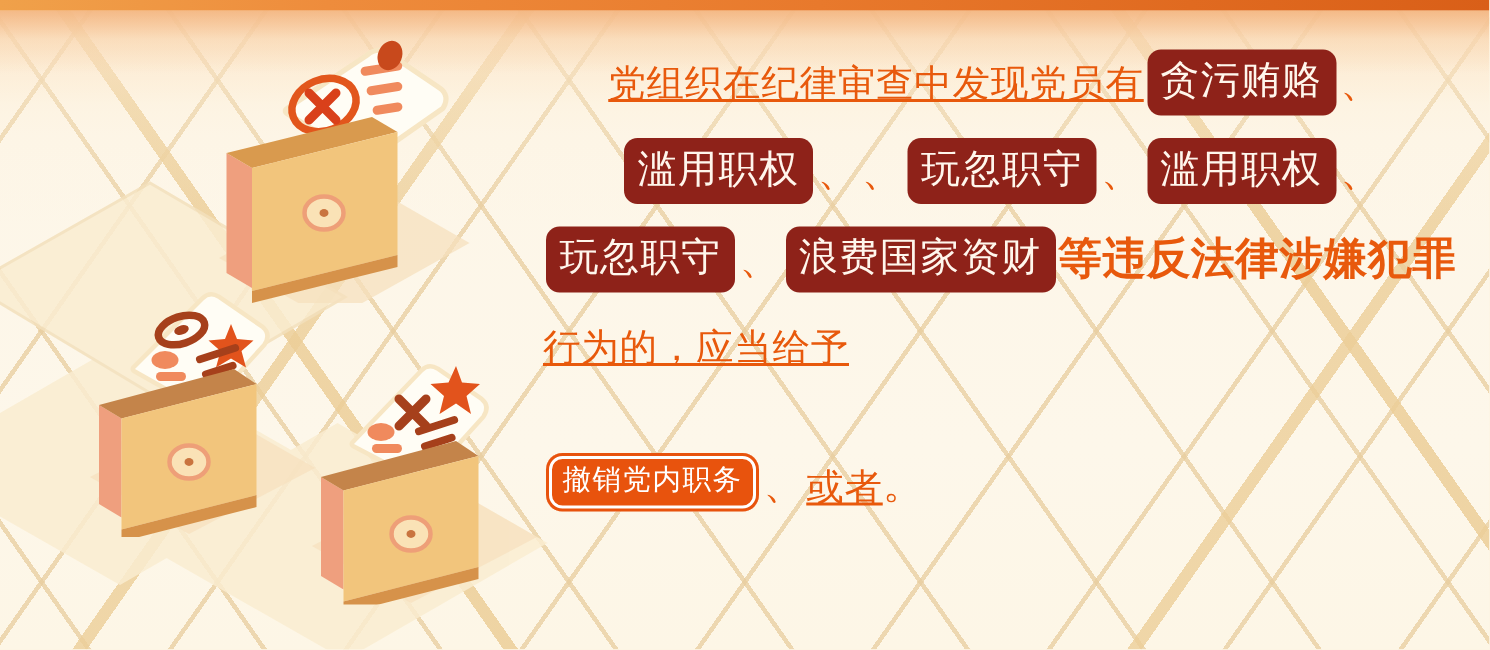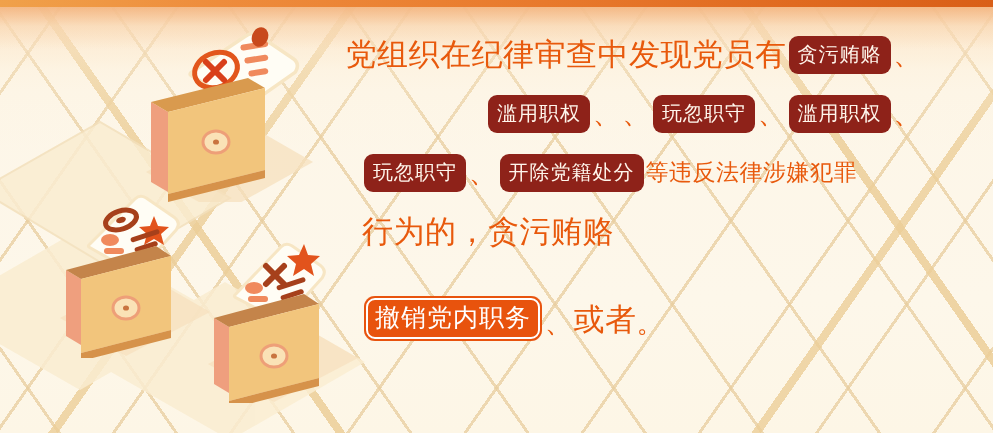--- a/index.html
+++ b/index.html
@@ -76,42 +76,42 @@
     font-size:27px;
     letter-spacing:.5px;
     color:#E8590C;
   }
   .l1{height:58px;justify-content:flex-end;padding-right:0;}
   .l2{height:59px;justify-content:flex-end;}
   .l3{height:59px;}
   .l4{height:59px;}
   .l5{height:80px;align-items:flex-end;padding-bottom:8px;}
 
-  .plain{color:#E8590C;font-size:31px;}
+  .plain{color:#E8590C;font-size:25px;text-decoration:underline;}
   .sep{color:#E8590C;font-size:27px;padding:0 1px;}
-  .tail{color:#E8590C;font-size:23px;}
+  .tail{color:#E8590C;font-size:29px;font-weight:bold;}
 
   
   .tag{
     display:inline-block;
     background:#8E2219;
     color:#FFF6EC;
-    font-size:20px;
+    font-size:26px;
     line-height:1;
     padding:8px 9px 10px 9px;
     border-radius:9px;
     margin:0 2px;
     letter-spacing:1px;
   }
   
   .otag{
     display:inline-block;
     background:#E8530D;
     color:#FFFFFF;
-    font-size:25px;
+    font-size:19px;
     line-height:1;
     padding:9px 11px 11px 11px;
     border-radius:11px;
     margin:0 2px;
     letter-spacing:1px;
     box-shadow:inset 0 0 0 2px #E8530D, inset 0 0 0 4px #FFFFFF;
   }
   .period{color:#E8590C;font-size:27px;}
 </style>
 </head>
@@ -236,26 +236,26 @@
       <span class="sep">、</span>
       <span class="tag">玩忽职守</span>
       <span class="sep">、</span>
       <span class="tag">滥用职权</span>
       <span class="sep">、</span>
     </div>
 
     <div class="line l3">
       <span class="tag">玩忽职守</span>
       <span class="sep">、</span>
-      <span class="tag">开除党籍处分</span>
+      <span class="tag">浪费国家资财</span>
       <span class="tail">等违反法律涉嫌犯罪</span>
     </div>
 
     <div class="line l4">
-      <span class="plain">行为的，贪污贿赂</span>
+      <span class="plain">行为的，应当给予</span>
     </div>
 
     <div class="line l5">
       <span class="otag">撤销党内职务</span>
       <span class="sep">、</span>
       <span class="plain">或者</span>
       <span class="period">。</span>
     </div>
 
   </div>

